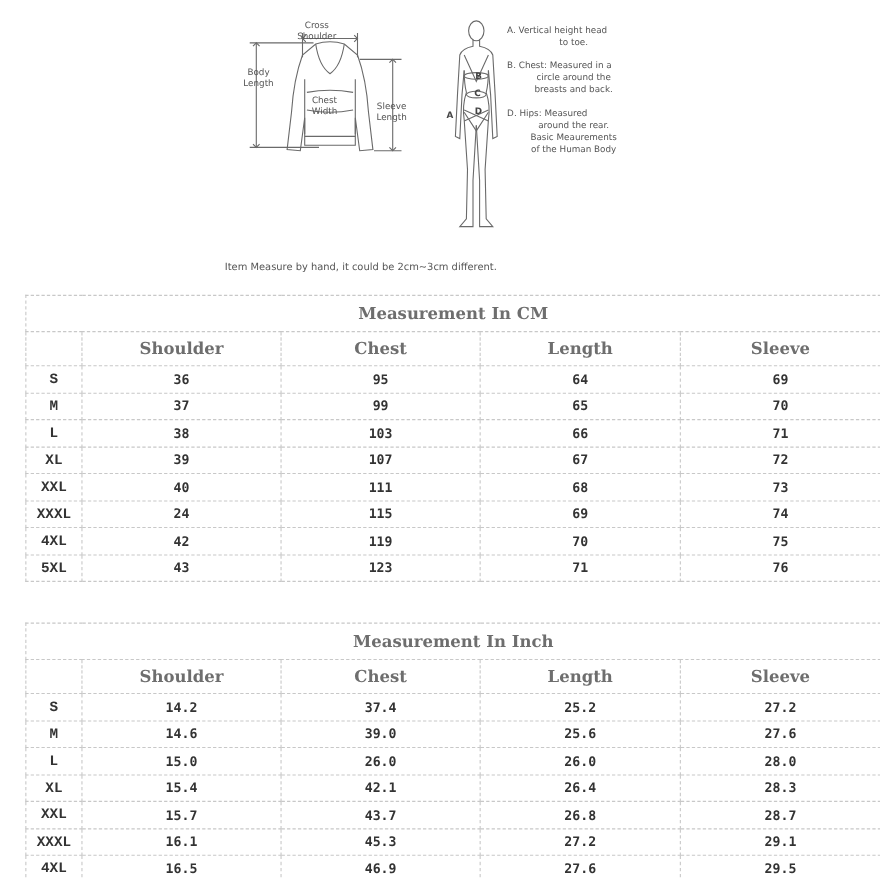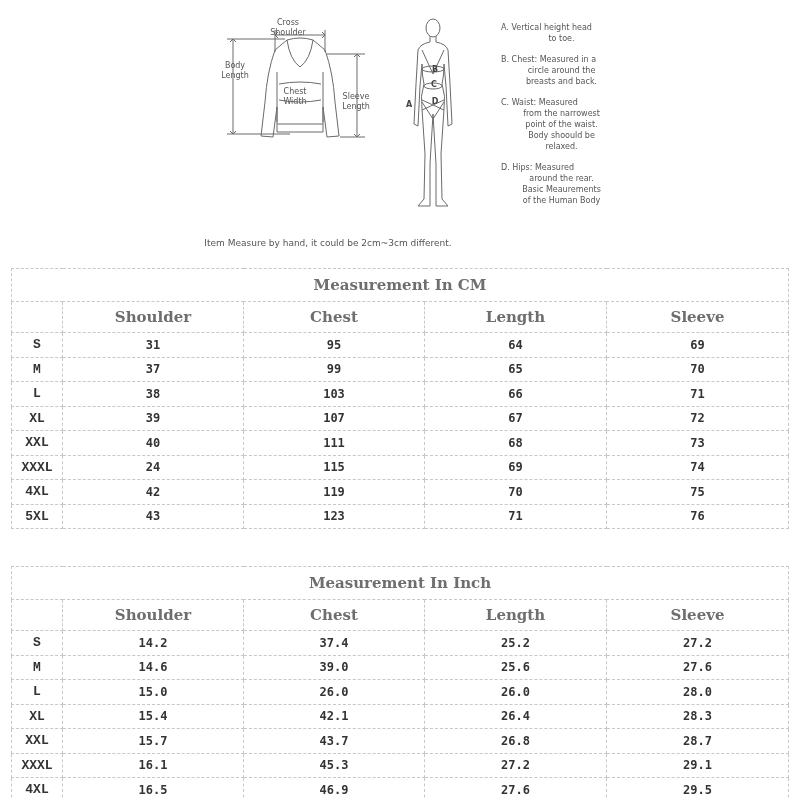--- a/index.html
+++ b/index.html
@@ -3,27 +3,27 @@
 <meta charset="utf-8">
 <style>
   html, body { margin: 0; padding: 0; background: #ffffff; }
   body { width: 800px; height: 800px; position: relative; overflow: hidden; font-family: "DejaVu Sans", sans-serif; }
 
   .diagram-area { position: absolute; left: 0; top: 0; width: 800px; height: 262px; padding-left: 12px; }
   .sweater-figure { position: absolute; left: 215px; top: 12px; width: 175px; height: 130px; }
   .body-figure { position: absolute; left: 400px; top: 14px; width: 60px; height: 200px; }
 
   .lbl { position: absolute; font-family: "DejaVu Sans", sans-serif; font-size: 8px; line-height: 10px; color: #555; text-align: center; }
-  .notes { position: absolute; left: 461px; top: 22px; width: 110px; font-size: 8px; line-height: 11px; color: #555; margin-left: 40px; }
+  .notes { position: absolute; left: 461px; top: 22px; width: 110px; font-size: 8px; line-height: 11px; color: #555; }
   .note { margin-bottom: 10px; }
   .note .head { display: block; }
   .note .cont { display: block; padding-left: 11px; text-align: center; }
   .disclaimer { position: absolute; left: 0; width: 656px; top: 238px; text-align: center; font-size: 9px; color: #555; }
 
-  table.size-table { position: absolute; left: 11px; width: 777px; border-collapse: collapse; table-layout: fixed; }
+  table.size-table { position: absolute; left: 23px; width: 777px; border-collapse: collapse; table-layout: fixed; }
   table.size-table td, table.size-table th { border: 1px dashed #c8c8c8; padding: 0; text-align: center; }
   .title-cell { font-family: "DejaVu Serif", serif; font-weight: bold; color: #6e6e6e; font-size: 15px; }
   .col-head { font-family: "DejaVu Serif", serif; font-weight: bold; color: #6e6e6e; font-size: 15px; }
   .size-cell { font-family: "Liberation Mono", monospace; font-weight: bold; color: #333; font-size: 13px; }
   .val-cell { font-family: "DejaVu Sans Mono", monospace; font-weight: bold; color: #333; font-size: 12px; }
   #cm-table { top: 268px; }
   #inch-table { top: 535px; margin-top: 31px; }
   .title-row td { height: 32px; }
   .head-row td { height: 30px; }
   .data-row td { height: 23.5px; }
@@ -103,27 +103,20 @@
     <div class="note">
       <span class="head">A. Vertical height head</span>
       <span class="cont">to toe.</span>
     </div>
     <div class="note">
       <span class="head">B. Chest: Measured in a</span>
       <span class="cont">circle around the</span>
       <span class="cont">breasts and back.</span>
     </div>
     <div class="note">
-      <span class="head">C. Waist: Measured</span>
-      <span class="cont">from the narrowest</span>
-      <span class="cont">point of the waist.</span>
-      <span class="cont">Body shoould be</span>
-      <span class="cont">relaxed.</span>
-    </div>
-    <div class="note">
       <span class="head">D. Hips: Measured</span>
       <span class="cont">around the rear.</span>
       <span class="cont">Basic Meaurements</span>
       <span class="cont">of the Human Body</span>
     </div>
   </div>
 
   <div class="disclaimer">Item Measure by hand, it could be 2cm~3cm different.</div>
 </div>
 
@@ -141,21 +134,21 @@
   </tr>
   <tr class="head-row">
     <td class="col-head"></td>
     <td class="col-head">Shoulder</td>
     <td class="col-head">Chest</td>
     <td class="col-head">Length</td>
     <td class="col-head">Sleeve</td>
   </tr>
   <tr class="data-row">
         <td class="size-cell">S</td>
-        <td class="val-cell">31</td>
+        <td class="val-cell">36</td>
         <td class="val-cell">95</td>
         <td class="val-cell">64</td>
         <td class="val-cell">69</td>
       </tr>
   <tr class="data-row">
         <td class="size-cell">M</td>
         <td class="val-cell">37</td>
         <td class="val-cell">99</td>
         <td class="val-cell">65</td>
         <td class="val-cell">70</td>

